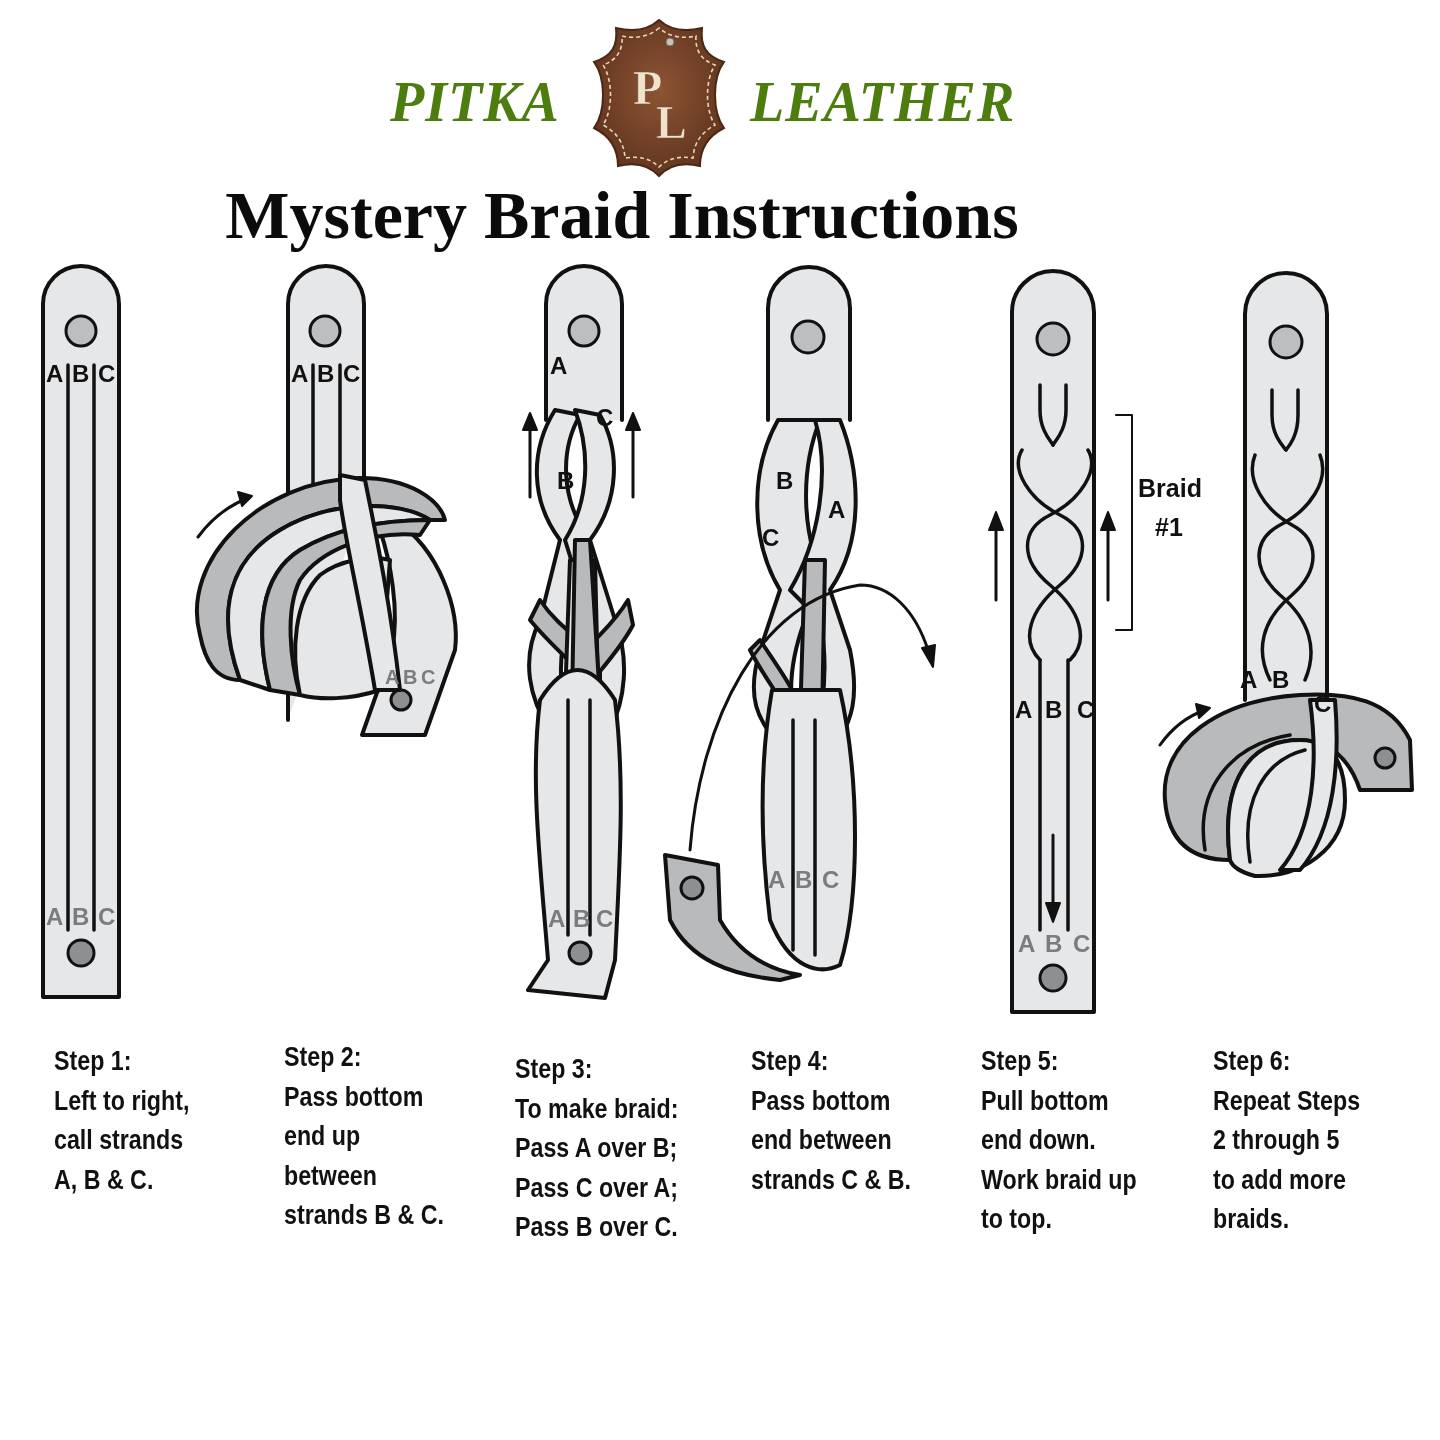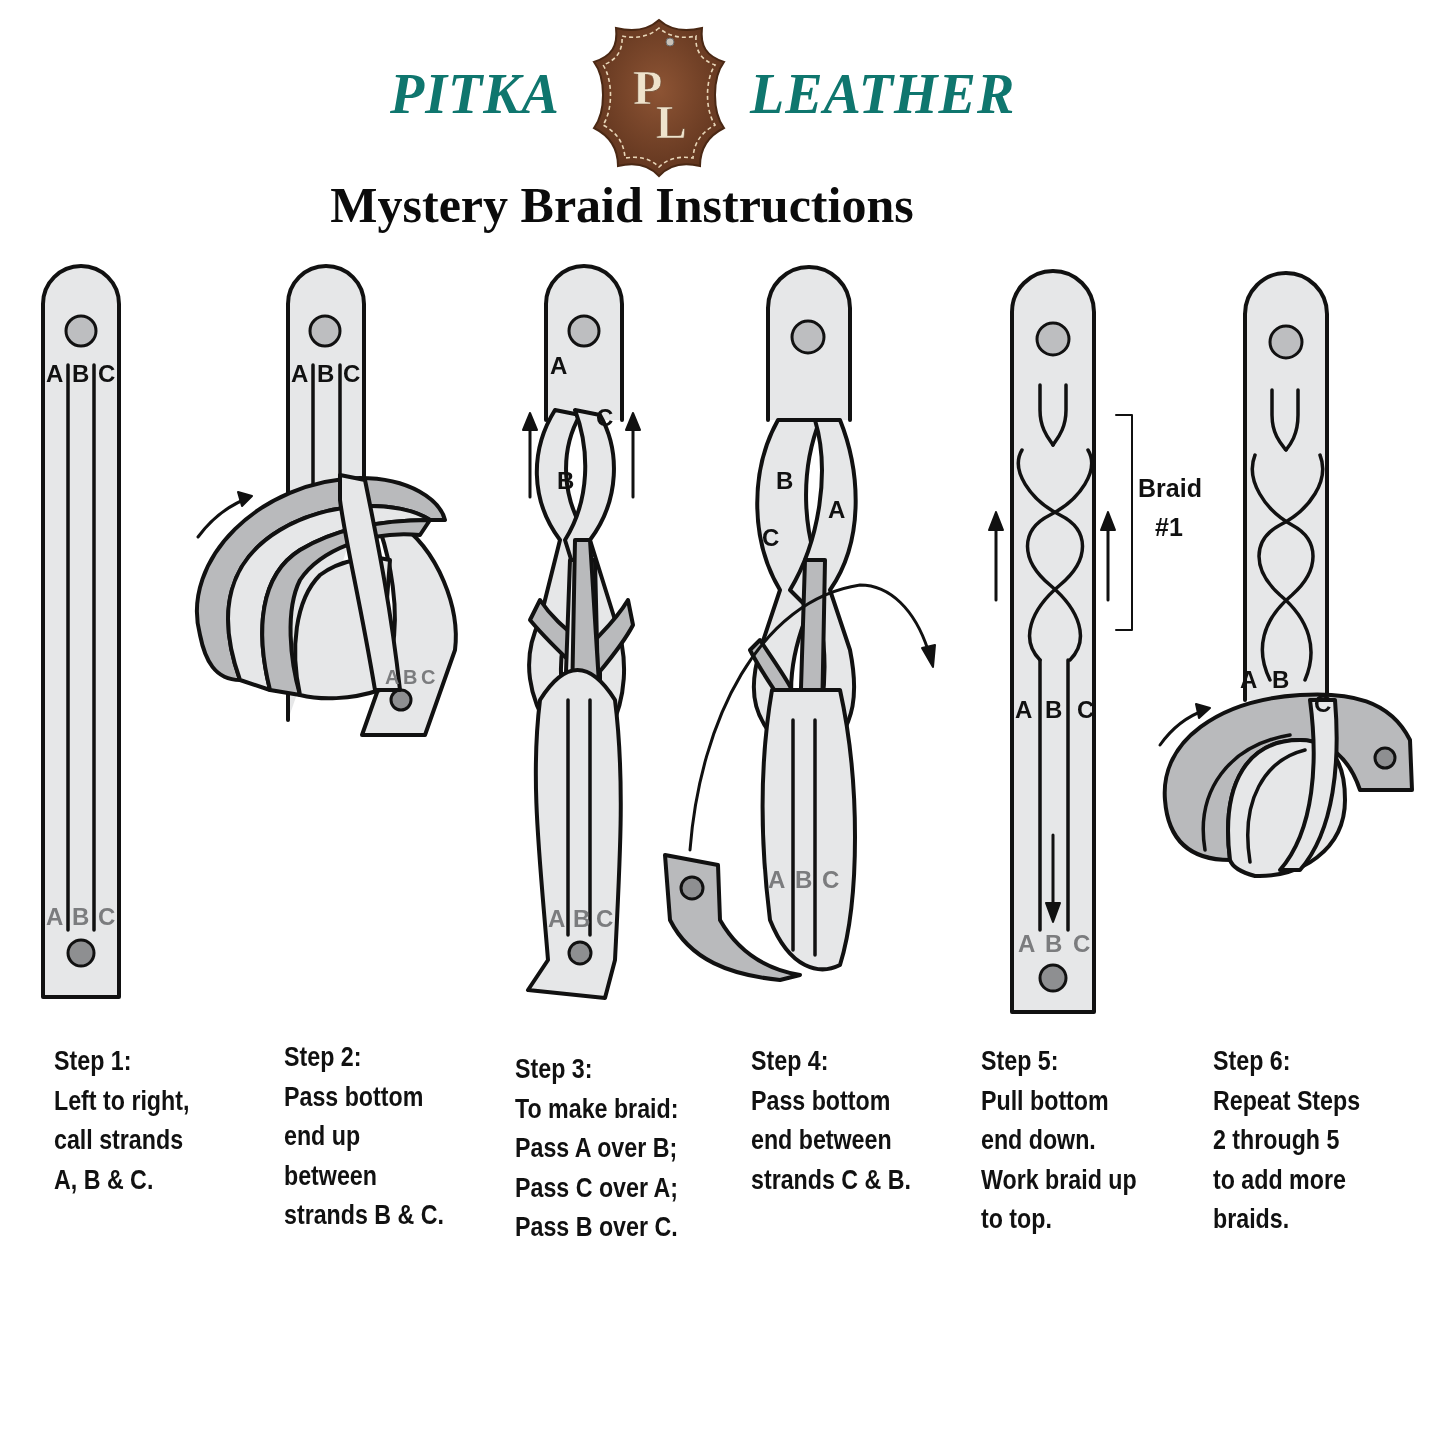--- a/index.html
+++ b/index.html
@@ -1,27 +1,27 @@
 <!DOCTYPE html>
 <html><head>
 <meta charset="utf-8">
 <style>
   html, body { margin: 0; padding: 0; background: #ffffff; }
   body { width: 1440px; height: 1440px; position: relative; overflow: hidden; font-family: "Liberation Sans", sans-serif; }
   .header { position: absolute; left: 0; top: 0; width: 1440px; height: 250px; }
   .brand-left, .brand-right {
-    position: absolute; top: 62px; font-family: "Liberation Serif", serif;
-    font-style: italic; font-weight: bold; font-size: 56px; color: #0f766e; letter-spacing: 1px;
+    position: absolute; top: 70px; font-family: "Liberation Serif", serif;
+    font-style: italic; font-weight: bold; font-size: 56px; color: #4d7c0f; letter-spacing: 1px;
   }
   .brand-left { left: 390px; }
   .brand-right { left: 750px; text-align: right; }
   .logo { position: absolute; left: 588px; top: 16px; width: 142px; height: 162px; }
   .title {
     position: absolute; left: 0; top: 176px; width: 1244px; text-align: center;
-    font-family: "Liberation Serif", serif; font-weight: bold; font-size: 50px; color: #0b0b0b;
+    font-family: "Liberation Serif", serif; font-weight: bold; font-size: 68px; color: #0b0b0b;
   }
   .diagram { position: absolute; left: 0; top: 250px; width: 1440px; height: 780px; }
   .step { position: absolute; font-family: "Liberation Sans", sans-serif; font-weight: bold; color: #111; font-size: 27px; line-height: 39.5px; transform: scaleX(0.86); transform-origin: left top; }
   .step div { white-space: nowrap; }
   .lbl { font-family: "Liberation Sans", sans-serif; font-weight: bold; font-size: 24px; }
 </style>
 </head>
 <body>
 
 <div class="header">

